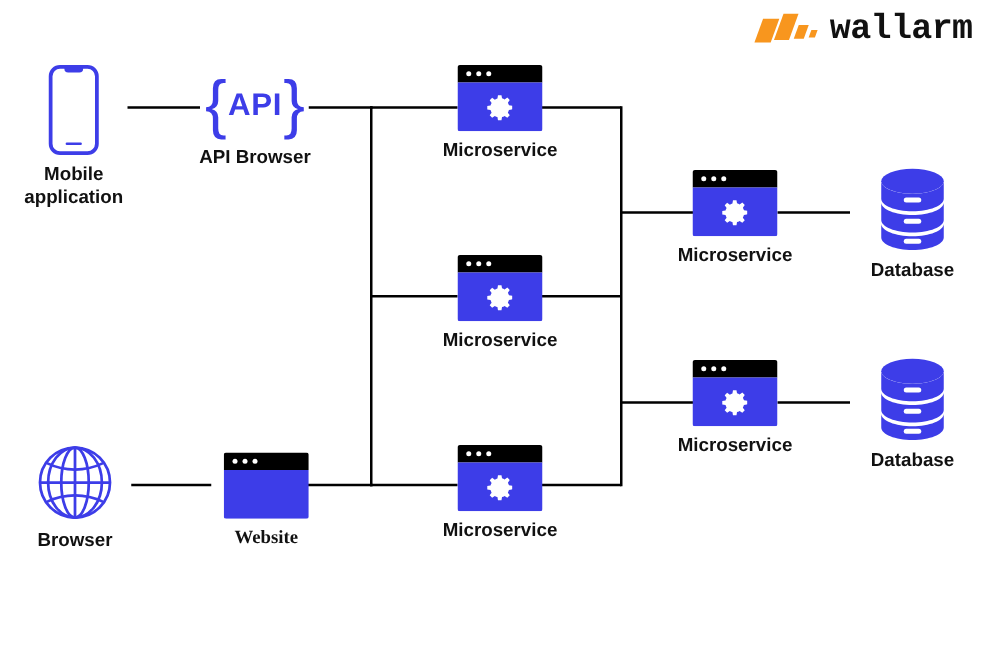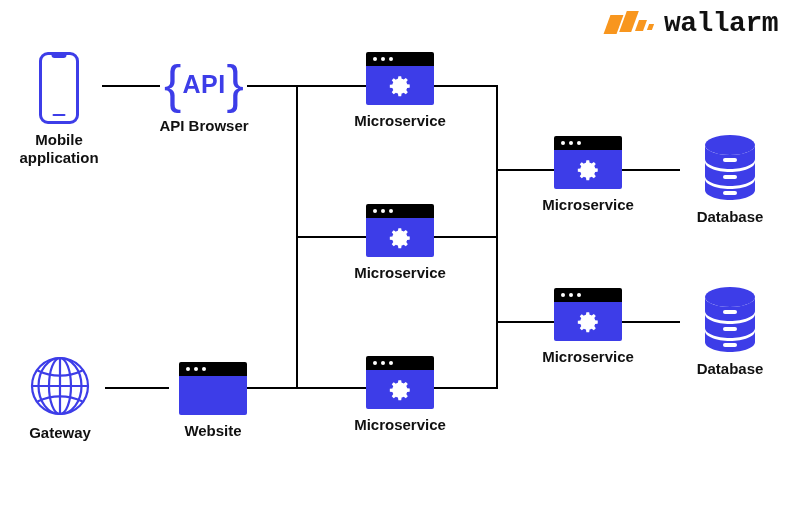--- a/index.html
+++ b/index.html
@@ -231,24 +231,24 @@
       <g fill="none" stroke="#3D3DE8" stroke-width="2.2">
         <circle cx="31" cy="31" r="28"></circle>
         <ellipse cx="31" cy="31" rx="11" ry="28"></ellipse>
         <ellipse cx="31" cy="31" rx="21.5" ry="28"></ellipse>
         <line x1="31" y1="3" x2="31" y2="59"></line>
         <line x1="3" y1="31" x2="59" y2="31"></line>
         <path d="M8.5 15.5a52 52 0 0 0 45 0"></path>
         <path d="M8.5 46.5a52 52 0 0 1 45 0"></path>
       </g>
     </svg>
-    <div class="lbl">Gateway</div>
-  </div>
-
-  <div class="node" style="left:169px;top:362px;width:88px;">
+    <div class="lbl">Browser</div>
+  </div>
+
+  <div class="node" style="left:169px;top:362px;width:88px;font-family:Liberation Serif, serif;">
     <div class="win">
       <div class="bar">
           <b></b>
           <b></b>
           <b></b>
         </div>
       <div class="body"></div>
     </div>
     <div class="lbl">Website</div>
   </div>

